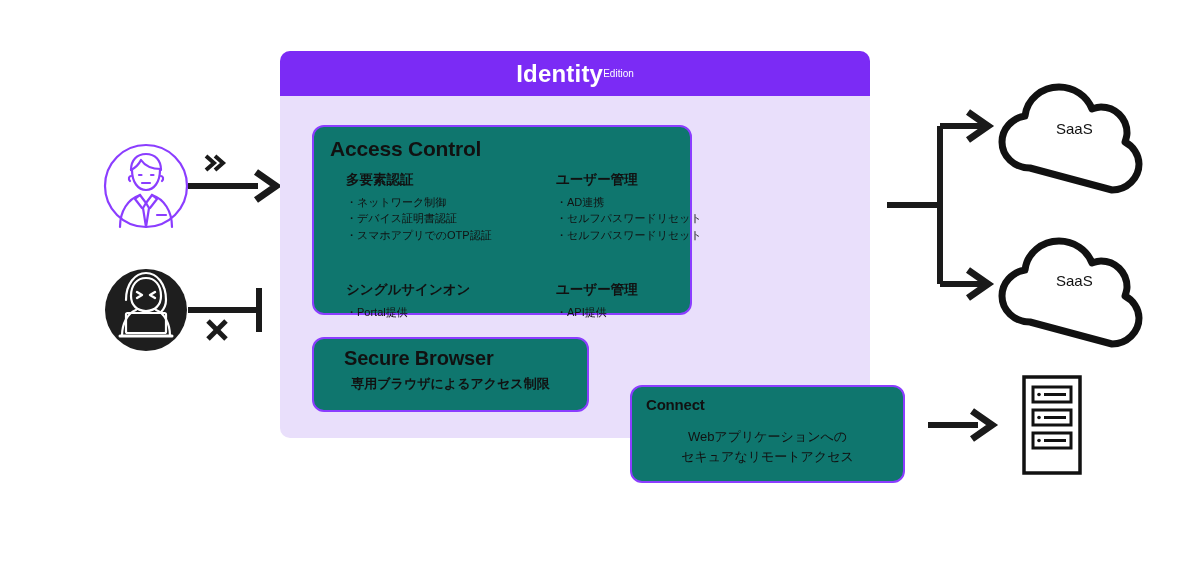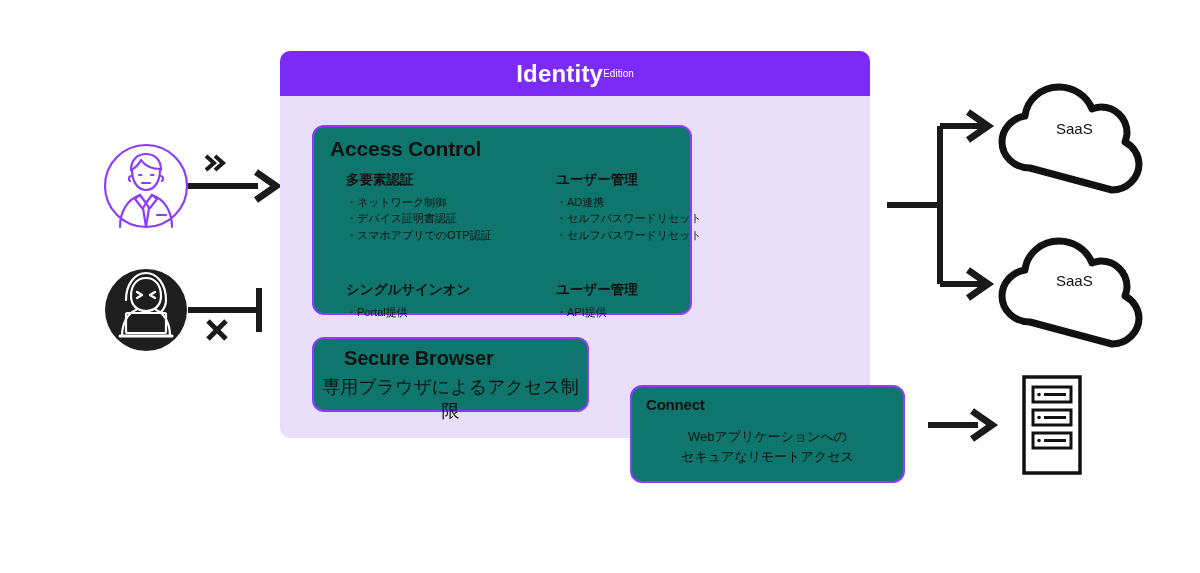--- a/index.html
+++ b/index.html
@@ -50,21 +50,21 @@
     row-gap:14px;
     gap:38px;
   }
   .ac-group{}
   .ac-head{font-size:13.5px;font-weight:bold;color:#111;margin-bottom:5px;}
   .ac-item{font-size:11px;color:#111;line-height:1.48;white-space:nowrap;}
 
   
   #sb-sub{
     position:absolute;left:0;right:0;top:36px;text-align:center;
-    font-size:18px;font-weight:normal;color:#111;
+    font-size:13px;font-weight:bold;color:#111;
   }
   #connect-sub{
     position:absolute;left:0;right:0;top:40px;text-align:center;
     font-size:13px;color:#111;line-height:1.52;
   }
   #connect-sub span{display:block;}
 
   
   #overlay{position:absolute;left:0;top:0;width:1200px;height:573px;}
 

